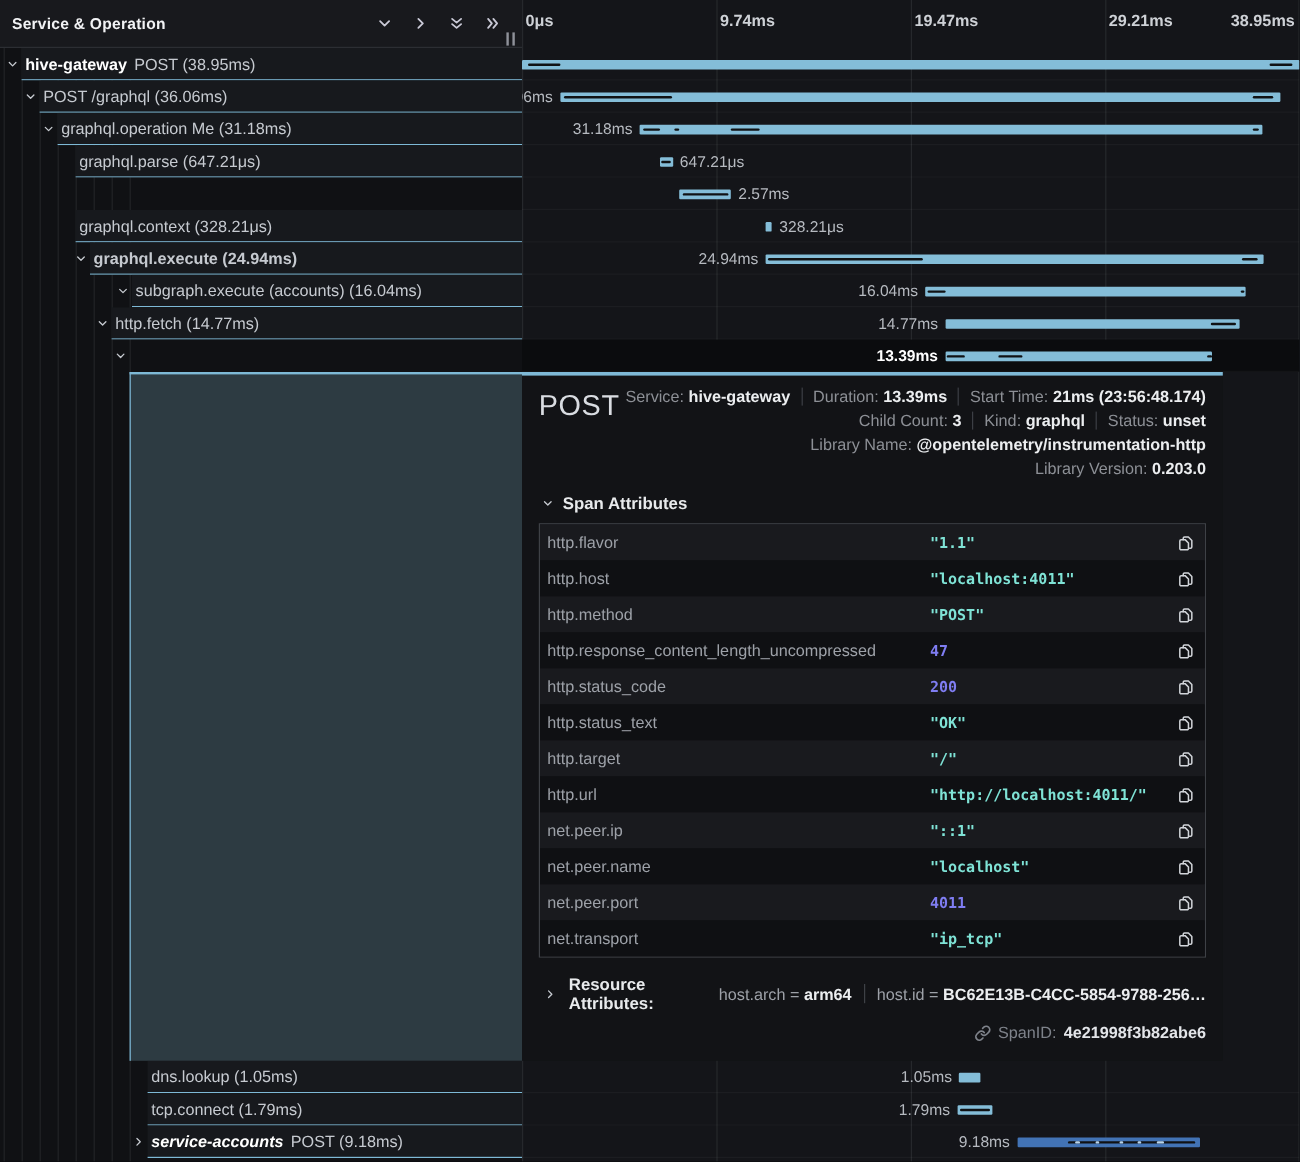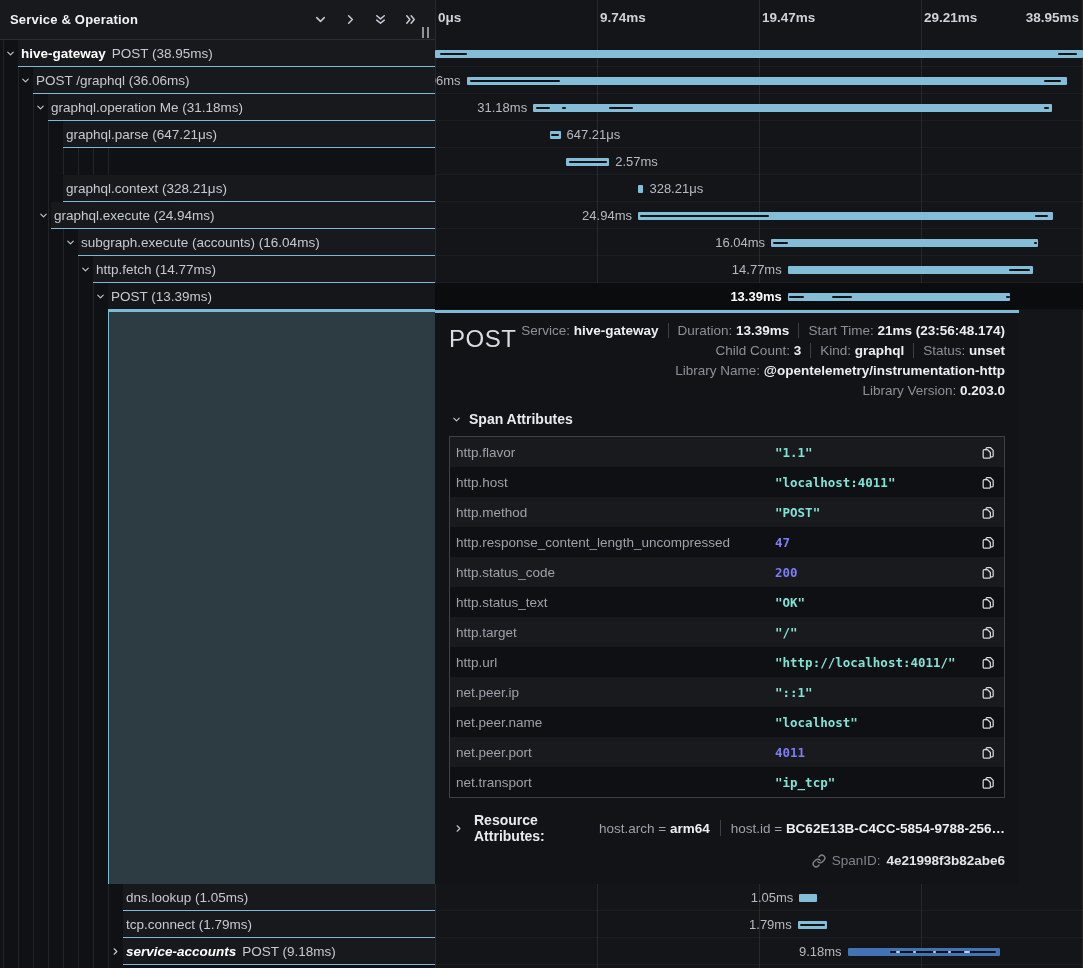--- a/index.html
+++ b/index.html
@@ -238,40 +238,40 @@
           <div class="tinner">
             <span class="tlabel">graphql.context (328.21μs)</span>
           </div>
         </div>
         <div class="bcell">
           <div class="bar" style="left: 202.968px; width: 5.45684px; background: rgb(132, 189, 216);"></div>
           <span class="bar-label" style="left: 214.425px;">328.21μs</span>
         </div>
       </div>
       <div class="row">
-        <div class="tcell" style="padding-left: 36px;">
+        <div class="tcell" style="padding-left: 60px; font-weight: bold;">
           <span class="chev">
             <svg width="11" height="11" viewBox="0 0 24 24" fill="none" stroke="currentColor" stroke-width="2.4" stroke-linecap="round" stroke-linejoin="round">
               <polyline points="6 9 12 15 18 9"></polyline>
             </svg>
           </span>
           <div class="tinner">
             <span class="tlabel">graphql.execute (24.94ms)</span>
           </div>
         </div>
         <div class="bcell">
           <div class="bar" style="left: 202.968px; width: 414.92px; background: rgb(132, 189, 216);">
             <div class="mark" style="left: 0.5%; width: 128.625px; background: rgb(16, 18, 20);"></div>
             <div class="mark" style="left: 95.8%; width: 12.4476px; background: rgb(16, 18, 20);"></div>
           </div>
           <span class="bar-label" style="right: 451.032px;">24.94ms</span>
         </div>
       </div>
       <div class="row">
-        <div class="tcell" style="padding-left: 63px;">
+        <div class="tcell" style="padding-left: 95px;">
           <span class="chev">
             <svg width="11" height="11" viewBox="0 0 24 24" fill="none" stroke="currentColor" stroke-width="2.4" stroke-linecap="round" stroke-linejoin="round">
               <polyline points="6 9 12 15 18 9"></polyline>
             </svg>
           </span>
           <div class="tinner">
             <span class="tlabel">subgraph.execute (accounts) (16.04ms)</span>
           </div>
         </div>
         <div class="bcell">
@@ -300,23 +300,20 @@
           <span class="bar-label" style="right: 301.302px;">14.77ms</span>
         </div>
       </div>
       <div class="row selected">
         <div class="tcell" style="padding-left: 93px;">
           <span class="chev">
             <svg width="11" height="11" viewBox="0 0 24 24" fill="none" stroke="currentColor" stroke-width="2.4" stroke-linecap="round" stroke-linejoin="round">
               <polyline points="6 9 12 15 18 9"></polyline>
             </svg>
           </span>
-          <div class="tinner">
-            <span class="tlabel">POST (13.39ms)</span>
-          </div>
         </div>
         <div class="bcell">
           <div class="bar" style="left: 352.698px; width: 222.766px; background: rgb(132, 189, 216);">
             <div class="mark" style="left: 0.6%; width: 14.9253px; background: rgb(16, 18, 20);"></div>
             <div class="mark" style="left: 20%; width: 20.0489px; background: rgb(16, 18, 20);"></div>
             <div class="mark" style="left: 98.2%; width: 3.11872px; background: rgb(16, 18, 20);"></div>
           </div>
           <span class="bar-label" style="right: 301.302px;">13.39ms</span>
         </div>
       </div>

